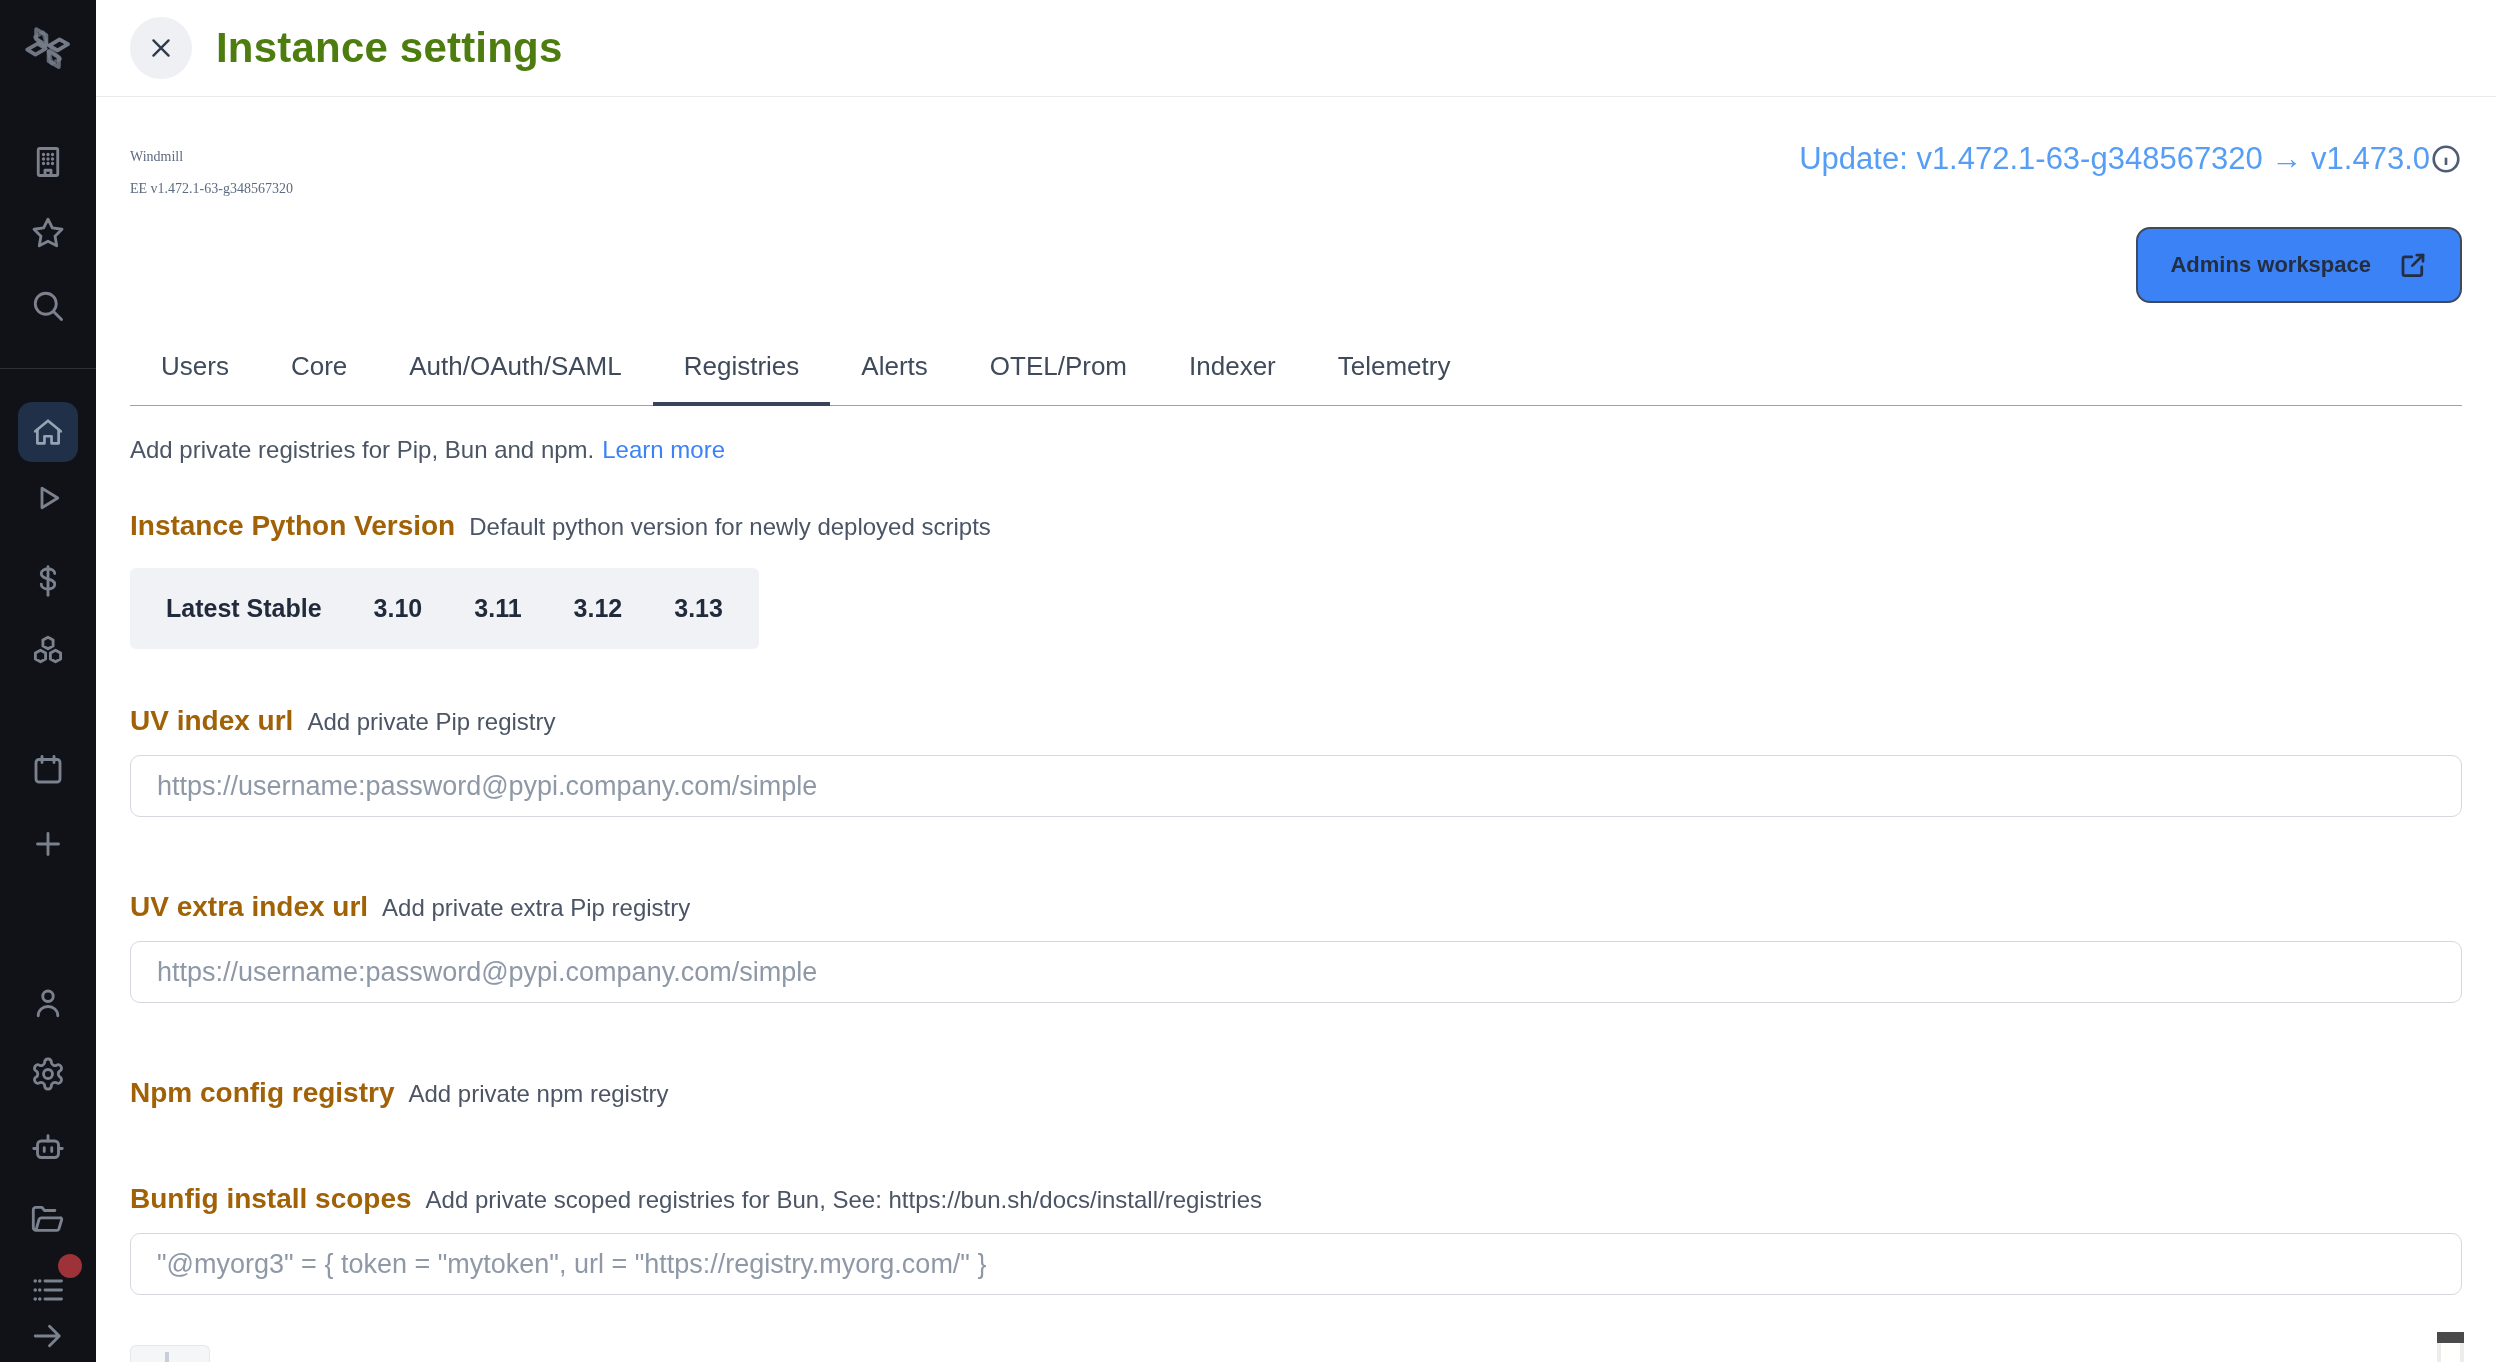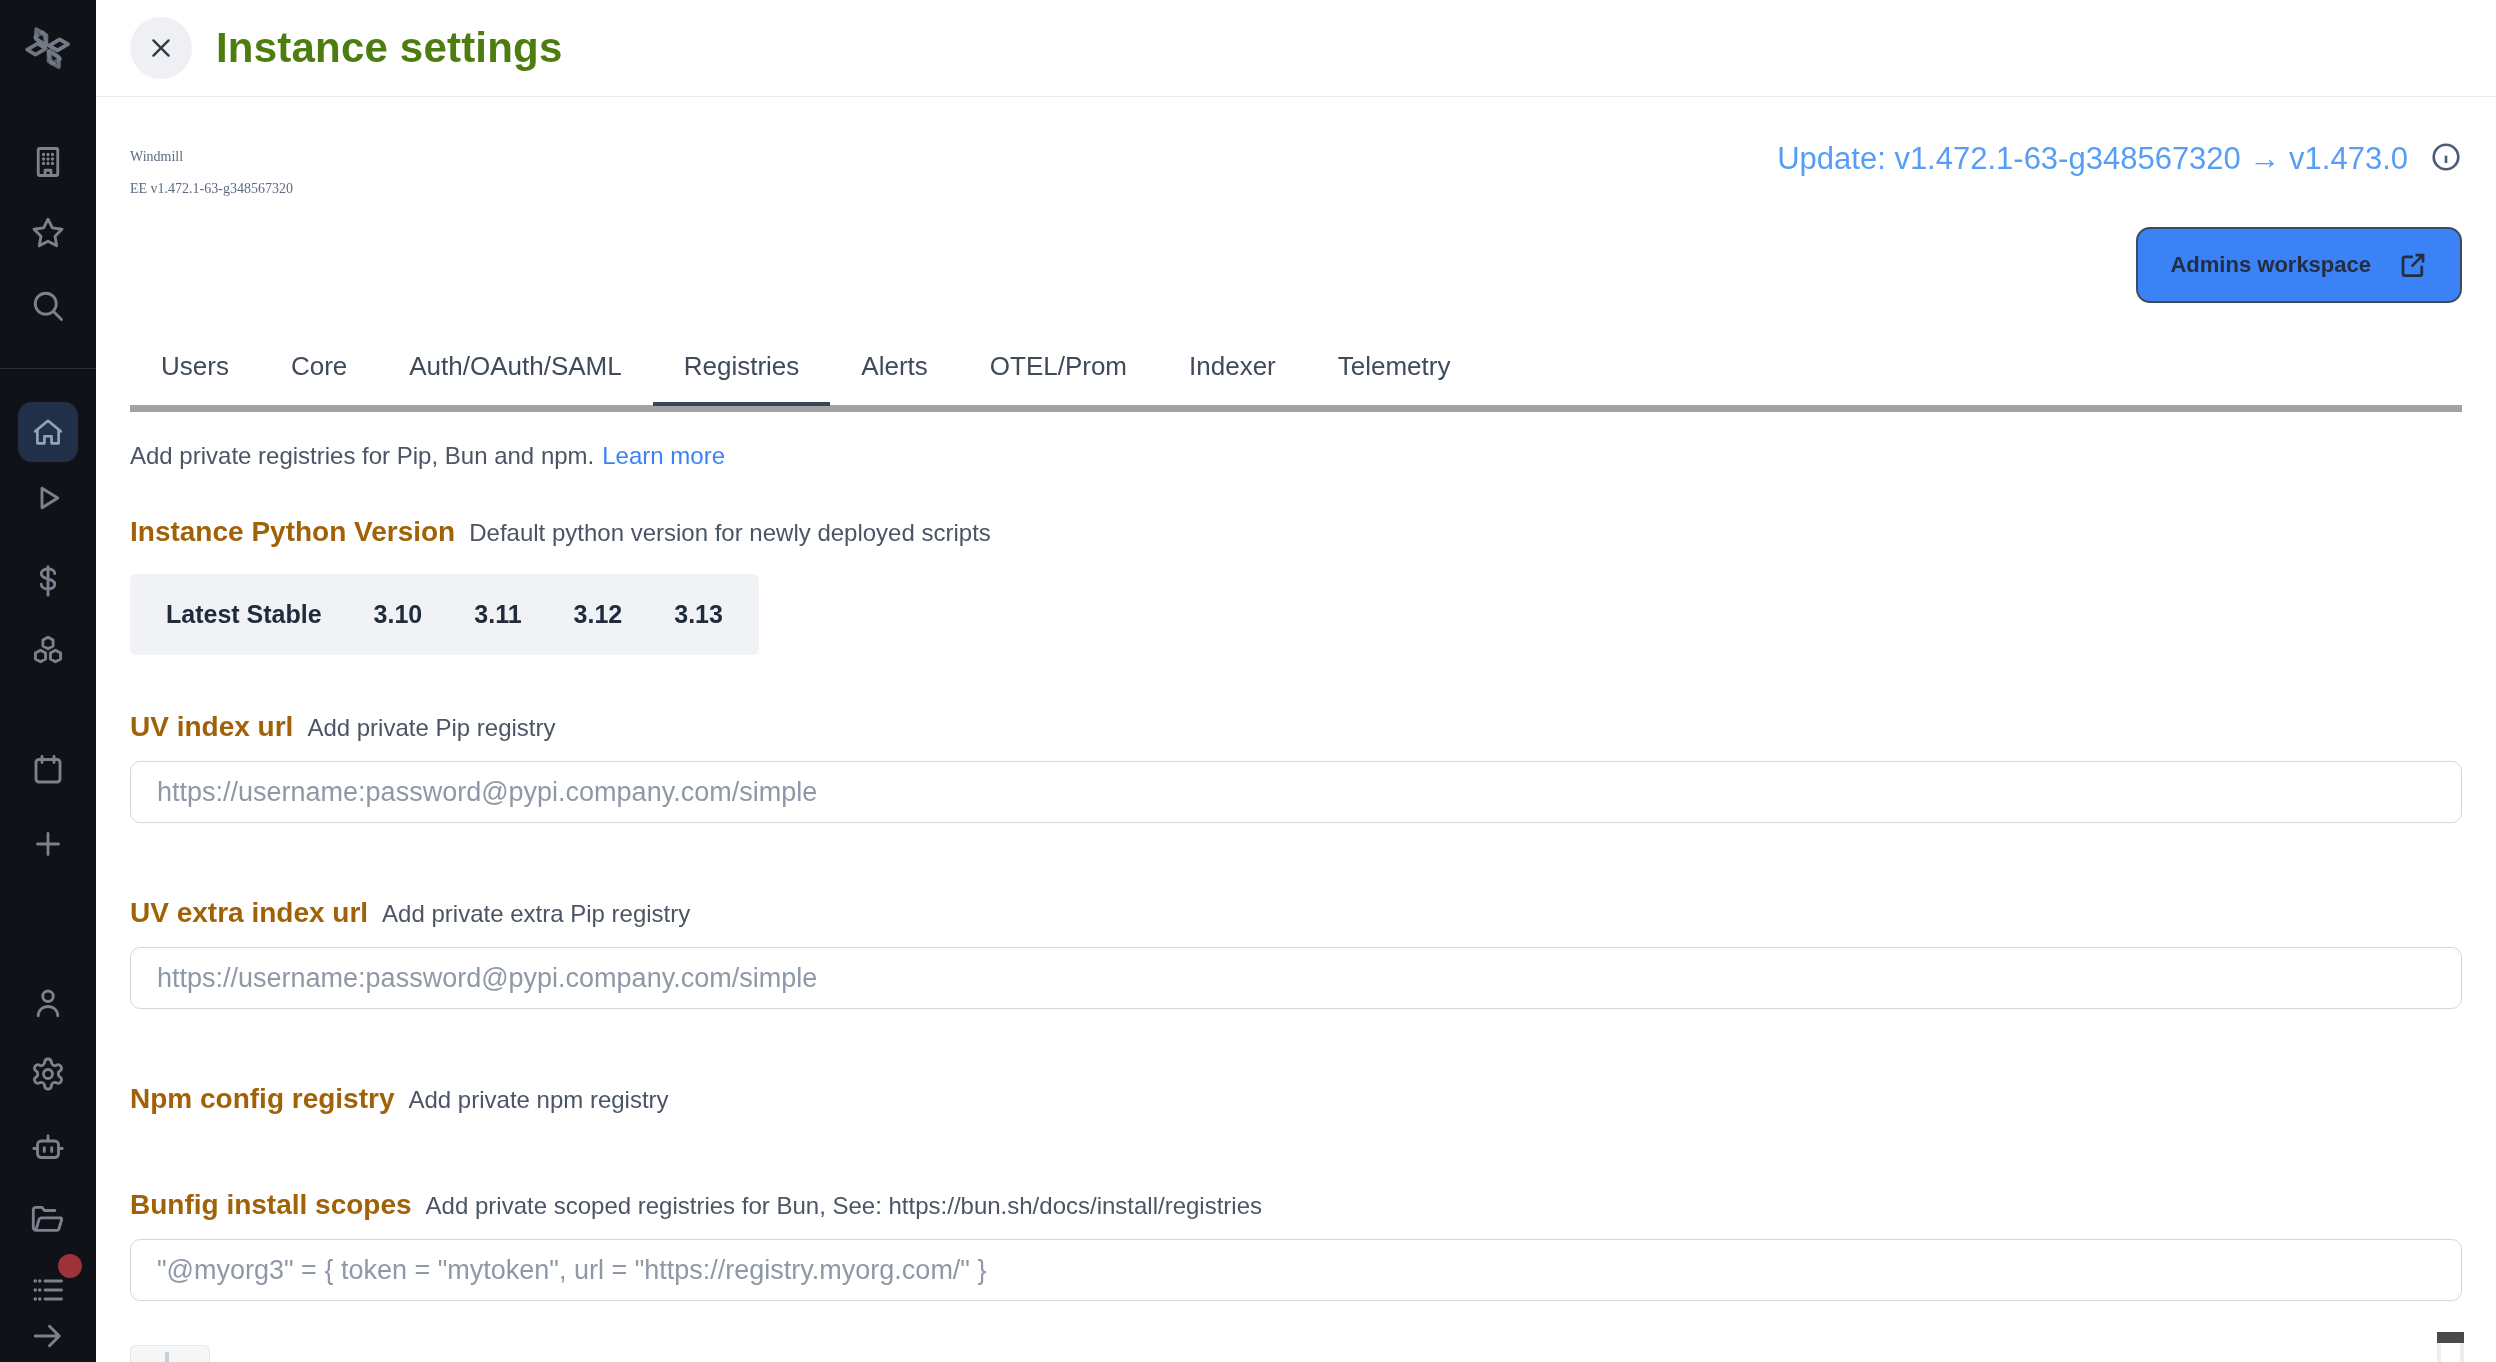--- a/index.html
+++ b/index.html
@@ -23,32 +23,32 @@
   .modal-header { height: 97px; display: flex; align-items: center; padding-left: 34px; border-bottom: 1px solid #e8eaee; }
   .close-btn { width: 62px; height: 62px; border-radius: 50%; background: #eef0f3; border: none; display: flex; align-items: center;
                justify-content: center; color: #2f3a4c; cursor: pointer; }
   .close-btn svg { width: 26px; height: 26px; stroke: currentColor; stroke-width: 2.2; stroke-linecap: round; }
   .modal-title { margin-left: 24px; font-size: 42px; font-weight: 700; color: #4d7c0f; letter-spacing: .2px; }
 
   .content { padding: 0 34px 0 34px; }
 
   .version-row { display: flex; justify-content: space-between; align-items: flex-start; margin-top: 44px; }
   .version-left { font-size: 14px; color: #5d6b80; line-height: 32px; font-family: Liberation Serif, serif; }
-  .update-wrap { display: flex; align-items: flex-start; gap: 22px; }
+  .update-wrap { display: flex; align-items: center; }
   .update-link { font-size: 31px; color: #569df6; text-decoration: none; cursor: pointer; }
   .info-icon { color: #4d5d76; display: flex; cursor: pointer; }
   .info-icon svg { width: 32px; height: 32px; stroke: currentColor; fill: none; stroke-width: 2; }
 
   .admins-row { display: flex; justify-content: flex-end; margin-top: 22px; }
   .admins-btn { display: flex; align-items: center; gap: 27px; height: 76px; padding: 0 32px; background: #3b82f6;
                 border: 2px solid #3e4a5e; border-radius: 14px; font-size: 22px; font-weight: 700; color: #232e42;
                 font-family: "Liberation Sans", sans-serif; cursor: pointer; }
   .admins-btn svg { width: 30px; height: 30px; stroke: currentColor; fill: none; stroke-width: 2.2; stroke-linecap: round; stroke-linejoin: round; }
 
-  .tabs { display: flex; margin-top: 34px; border-bottom: 7px solid #a3a3a3; }
+  .tabs { display: flex; margin-top: 34px; border-bottom: 1px solid #a3a3a3; }
   .tab { padding: 14px 31px 20px 31px; font-size: 26px; color: #3f4a5a; cursor: pointer; border-bottom: 4px solid transparent;
          margin-bottom: -1px; white-space: nowrap; }
   .tab.active { border-bottom-color: #37445a; font-weight: 400; }
 
   .intro-line { margin-top: 30px; font-size: 24px; color: #4b5565; }
   .learn-more { color: #3b82f6; text-decoration: none; cursor: pointer; margin-left: 8px; }
 
   .section-title-row { display: flex; align-items: baseline; gap: 14px; margin-top: 46px; }
   .section-title { font-size: 28px; font-weight: 700; color: #a16207; }
   .section-hint { font-size: 24px; color: #4b5565; }

